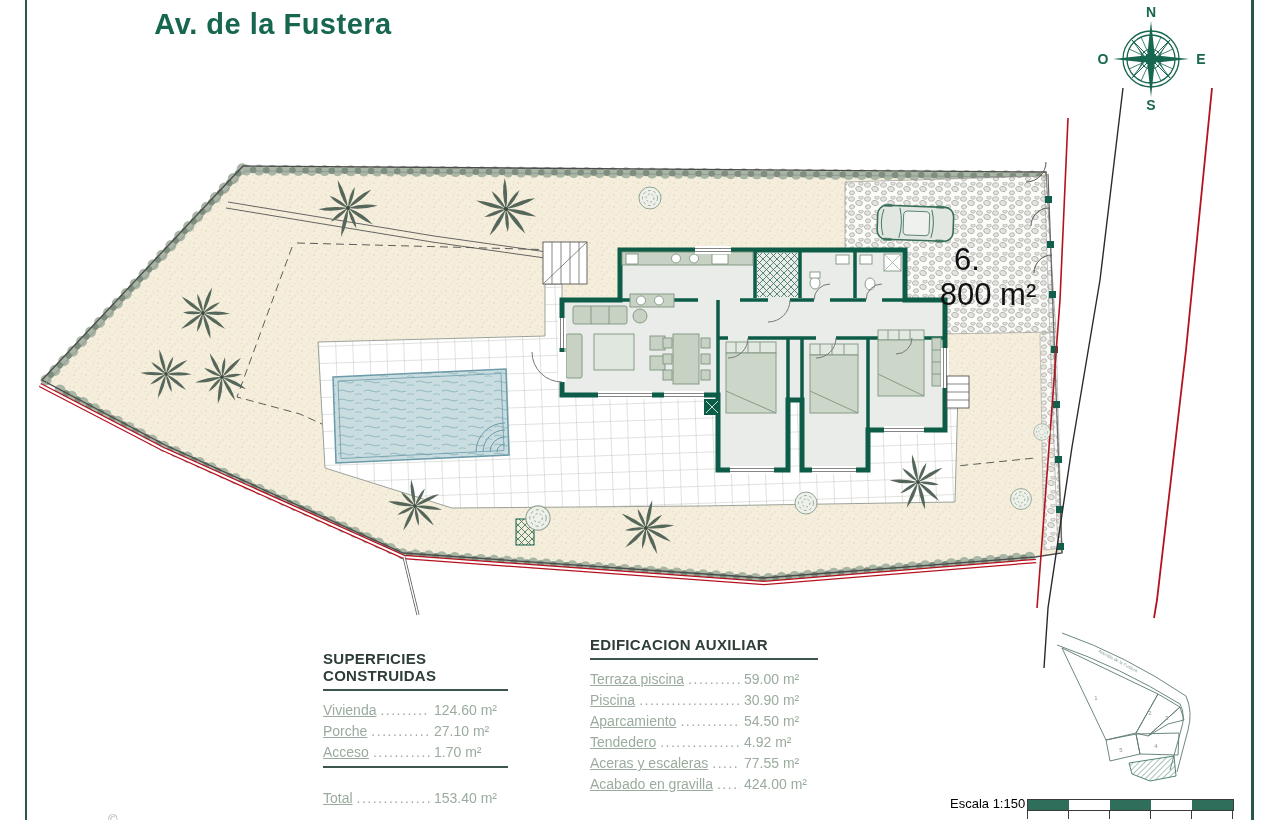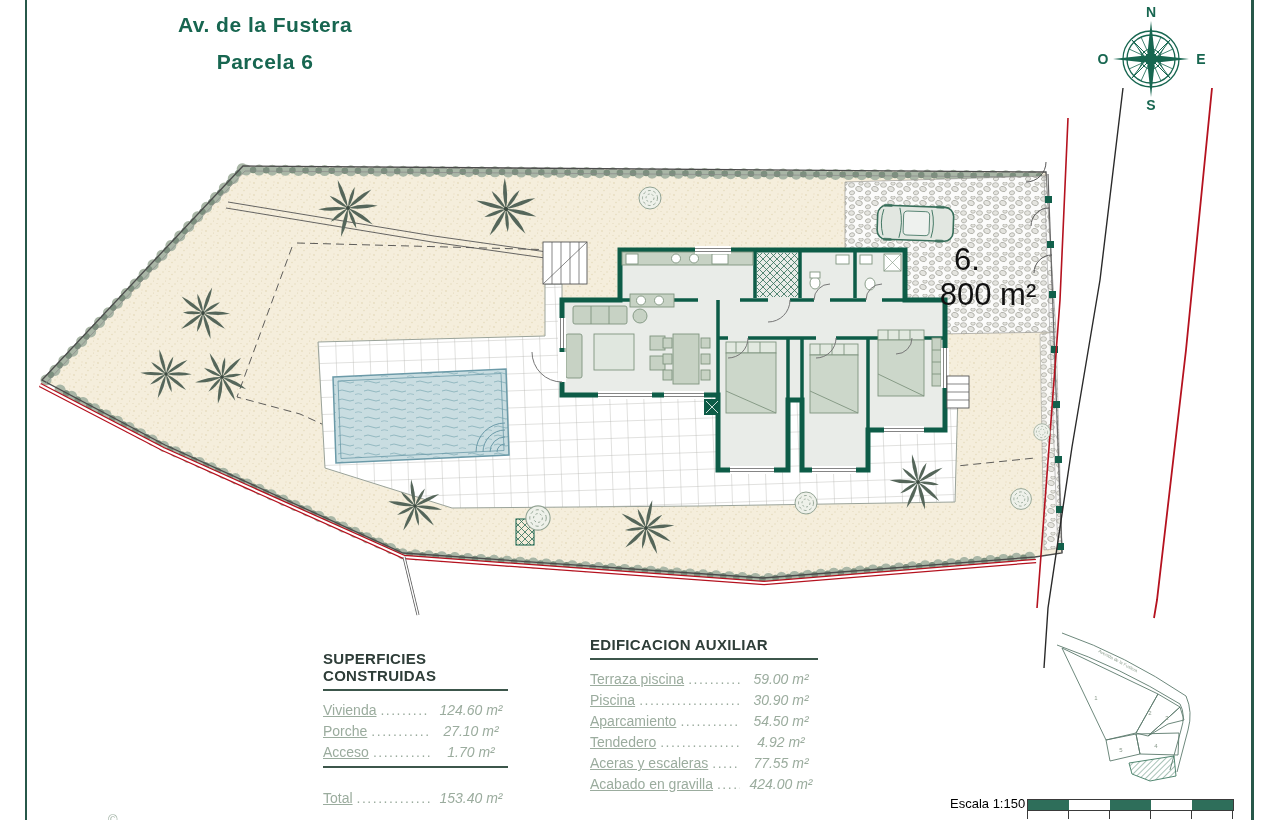--- a/index.html
+++ b/index.html
@@ -1,53 +1,52 @@
 <!DOCTYPE html>
 <html><head>
 <meta charset="utf-8">
 <style>
   html,body{margin:0;padding:0;background:#e8e8e8;}
   .sheet{position:relative;width:1280px;height:820px;background:#ffffff;overflow:hidden;
          font-family:"Liberation Sans", sans-serif;}
   .frame-line{position:absolute;top:0;height:820px;background:#27584a;}
   #frame-left{left:25px;width:2px;}
   #frame-right{left:1251px;width:3px;}
-  .plan-title{position:absolute;left:100px;top:6px;width:330px;text-align:center;
-              color:#176650;font-weight:bold;font-size:21px;line-height:37px;letter-spacing:.5px;}
+  .plan-title{position:absolute;left:108px;top:6px;width:330px;text-align:center;
+              color:#176650;font-weight:bold;font-size:29px;line-height:37px;letter-spacing:.5px;}
   svg{position:absolute;}
   #compass-svg{left:1090px;top:2px;}
   #siteplan-svg{left:30px;top:80px;}
   #minimap-svg{left:1040px;top:625px;}
   .area-table{position:absolute;color:#9bac9e;font-size:14px;}
   .t-title{color:#2e3d38;font-weight:bold;font-size:15px;letter-spacing:.3px;
            border-bottom:2px solid #3c564b;padding-bottom:5px;margin-bottom:9px;}
   .t-row{display:flex;align-items:baseline;line-height:21px;}
   .t-label{white-space:nowrap;text-decoration:underline;}
   .leader{flex:1;overflow:hidden;white-space:nowrap;margin:0 4px;}
   .leader::before{content:"......................................";letter-spacing:1.5px;}
-  .t-value{white-space:nowrap;text-align:center;min-width:74px;font-style:italic;}
+  .t-value{white-space:nowrap;text-align:left;min-width:74px;}
   .t-row.total{border-top:2px solid #3c564b;margin-top:3px;padding-top:20px;}
   #scale-label{position:absolute;left:950px;top:796px;font-size:13px;color:#000000;}
   #scale-bar{position:absolute;left:1027px;top:799px;width:205px;height:10px;
              border:1px solid #3a3a3a;display:flex;}
   #scale-bar .seg{flex:1;}
   .tick{position:absolute;top:810px;width:1px;height:9px;background:#3a3a3a;}
   #footer-note{position:absolute;left:108px;top:812px;font-size:13px;color:#a0b2a4;}
 </style>
 </head>
 <body>
 
 <div class="sheet">
 
   <div class="frame-line" id="frame-left"></div>
   <div class="frame-line" id="frame-right"></div>
 
   <div class="plan-title">
     <div>Av. de la Fustera</div>
-    <div>Parcela 6</div>
   </div>
 
   <svg id="compass-svg" width="125" height="112" viewBox="1090 2 125 112">
     <g stroke="#176650" fill="none" stroke-width="1.3">
       <circle cx="1151" cy="59" r="28"></circle>
       <circle cx="1151" cy="59" r="24"></circle>
       <g stroke-width="0.8">
         <path d="M1151,35 V83 M1127,59 H1175 M1134,42 L1168,76 M1168,42 L1134,76
                  M1141,37 L1161,81 M1161,37 L1141,81 M1129,49 L1173,69 M1173,49 L1129,69"></path>
       </g>

